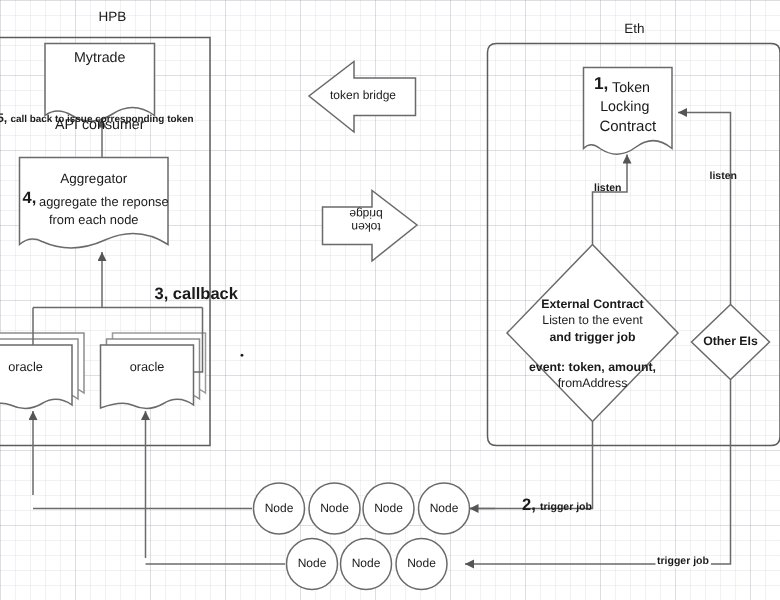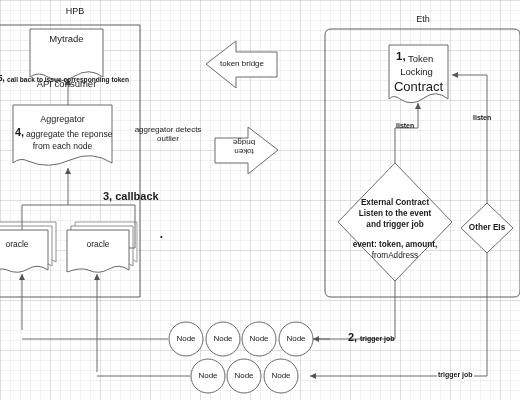--- a/index.html
+++ b/index.html
@@ -125,35 +125,33 @@
 
   <div class="lbl" style="left:103px;top:190px;font-size:11px;font-weight:bold;">3, callback</div>
 
   <div class="lbl ctr" style="left:-14px;top:239px;width:62px;font-size:8.5px;">oracle</div>
   <div class="lbl ctr" style="left:67px;top:239px;width:62px;font-size:8.5px;">oracle</div>
 
   <div class="lbl ctr" style="left:211px;top:59px;width:62px;font-size:8px;">token bridge</div>
   <div class="lbl ctr" style="left:214px;top:137px;width:60px;font-size:8px;transform:rotate(180deg);">token
 bridge</div>
 
-  <div class="lbl ctr" style="left:126px;top:125px;width:84px;font-size:8px;">aggregator detects
-outlier</div>
 
   <div class="lbl" style="left:160px;top:233px;font-size:7.5px;">•</div>
 
   <div class="lbl" style="left:396px;top:50px;font-size:11.5px;font-weight:bold;">1,</div>
   <div class="lbl" style="left:408px;top:53px;font-size:9.5px;">Token</div>
   <div class="lbl ctr" style="left:375px;top:66px;width:59px;font-size:9.5px;margin-left:12px;">Locking</div>
-  <div class="lbl ctr" style="left:389px;top:79px;width:59px;font-size:13px;">Contract</div>
+  <div class="lbl ctr" style="left:389px;top:79px;width:59px;font-size:10px;">Contract</div>
 
   <div class="lbl" style="left:396px;top:122px;font-size:7px;font-weight:bold;">listen</div>
   <div class="lbl" style="left:473px;top:114px;font-size:7px;font-weight:bold;">listen</div>
 
   <div class="lbl ctr" style="left:345px;top:198px;width:100px;font-size:8.2px;font-weight:bold;">External Contract</div>
-  <div class="lbl ctr" style="left:345px;top:209px;width:100px;font-size:8.2px;font-weight:bold;">Listen to the event</div>
+  <div class="lbl ctr" style="left:345px;top:209px;width:100px;font-size:8.2px;font-weight:normal;">Listen to the event</div>
   <div class="lbl ctr" style="left:345px;top:220px;width:100px;font-size:8.2px;font-weight:bold;">and trigger job</div>
   <div class="lbl ctr" style="left:341px;top:240px;width:108px;font-size:8.2px;font-weight:bold;">event: token, amount,</div>
   <div class="lbl ctr" style="left:341px;top:251px;width:108px;font-size:8.2px;font-weight:normal;">fromAddress</div>
 
   <div class="lbl ctr" style="left:459px;top:223px;width:56px;font-size:8.2px;font-weight:bold;">Other EIs</div>
 
   <div class="lbl ctr" style="left:169px;top:334px;width:34px;font-size:8px;">Node</div>
   <div class="lbl ctr" style="left:206px;top:334px;width:34px;font-size:8px;">Node</div>
   <div class="lbl ctr" style="left:242px;top:334px;width:34px;font-size:8px;">Node</div>
   <div class="lbl ctr" style="left:279px;top:334px;width:34px;font-size:8px;">Node</div>

